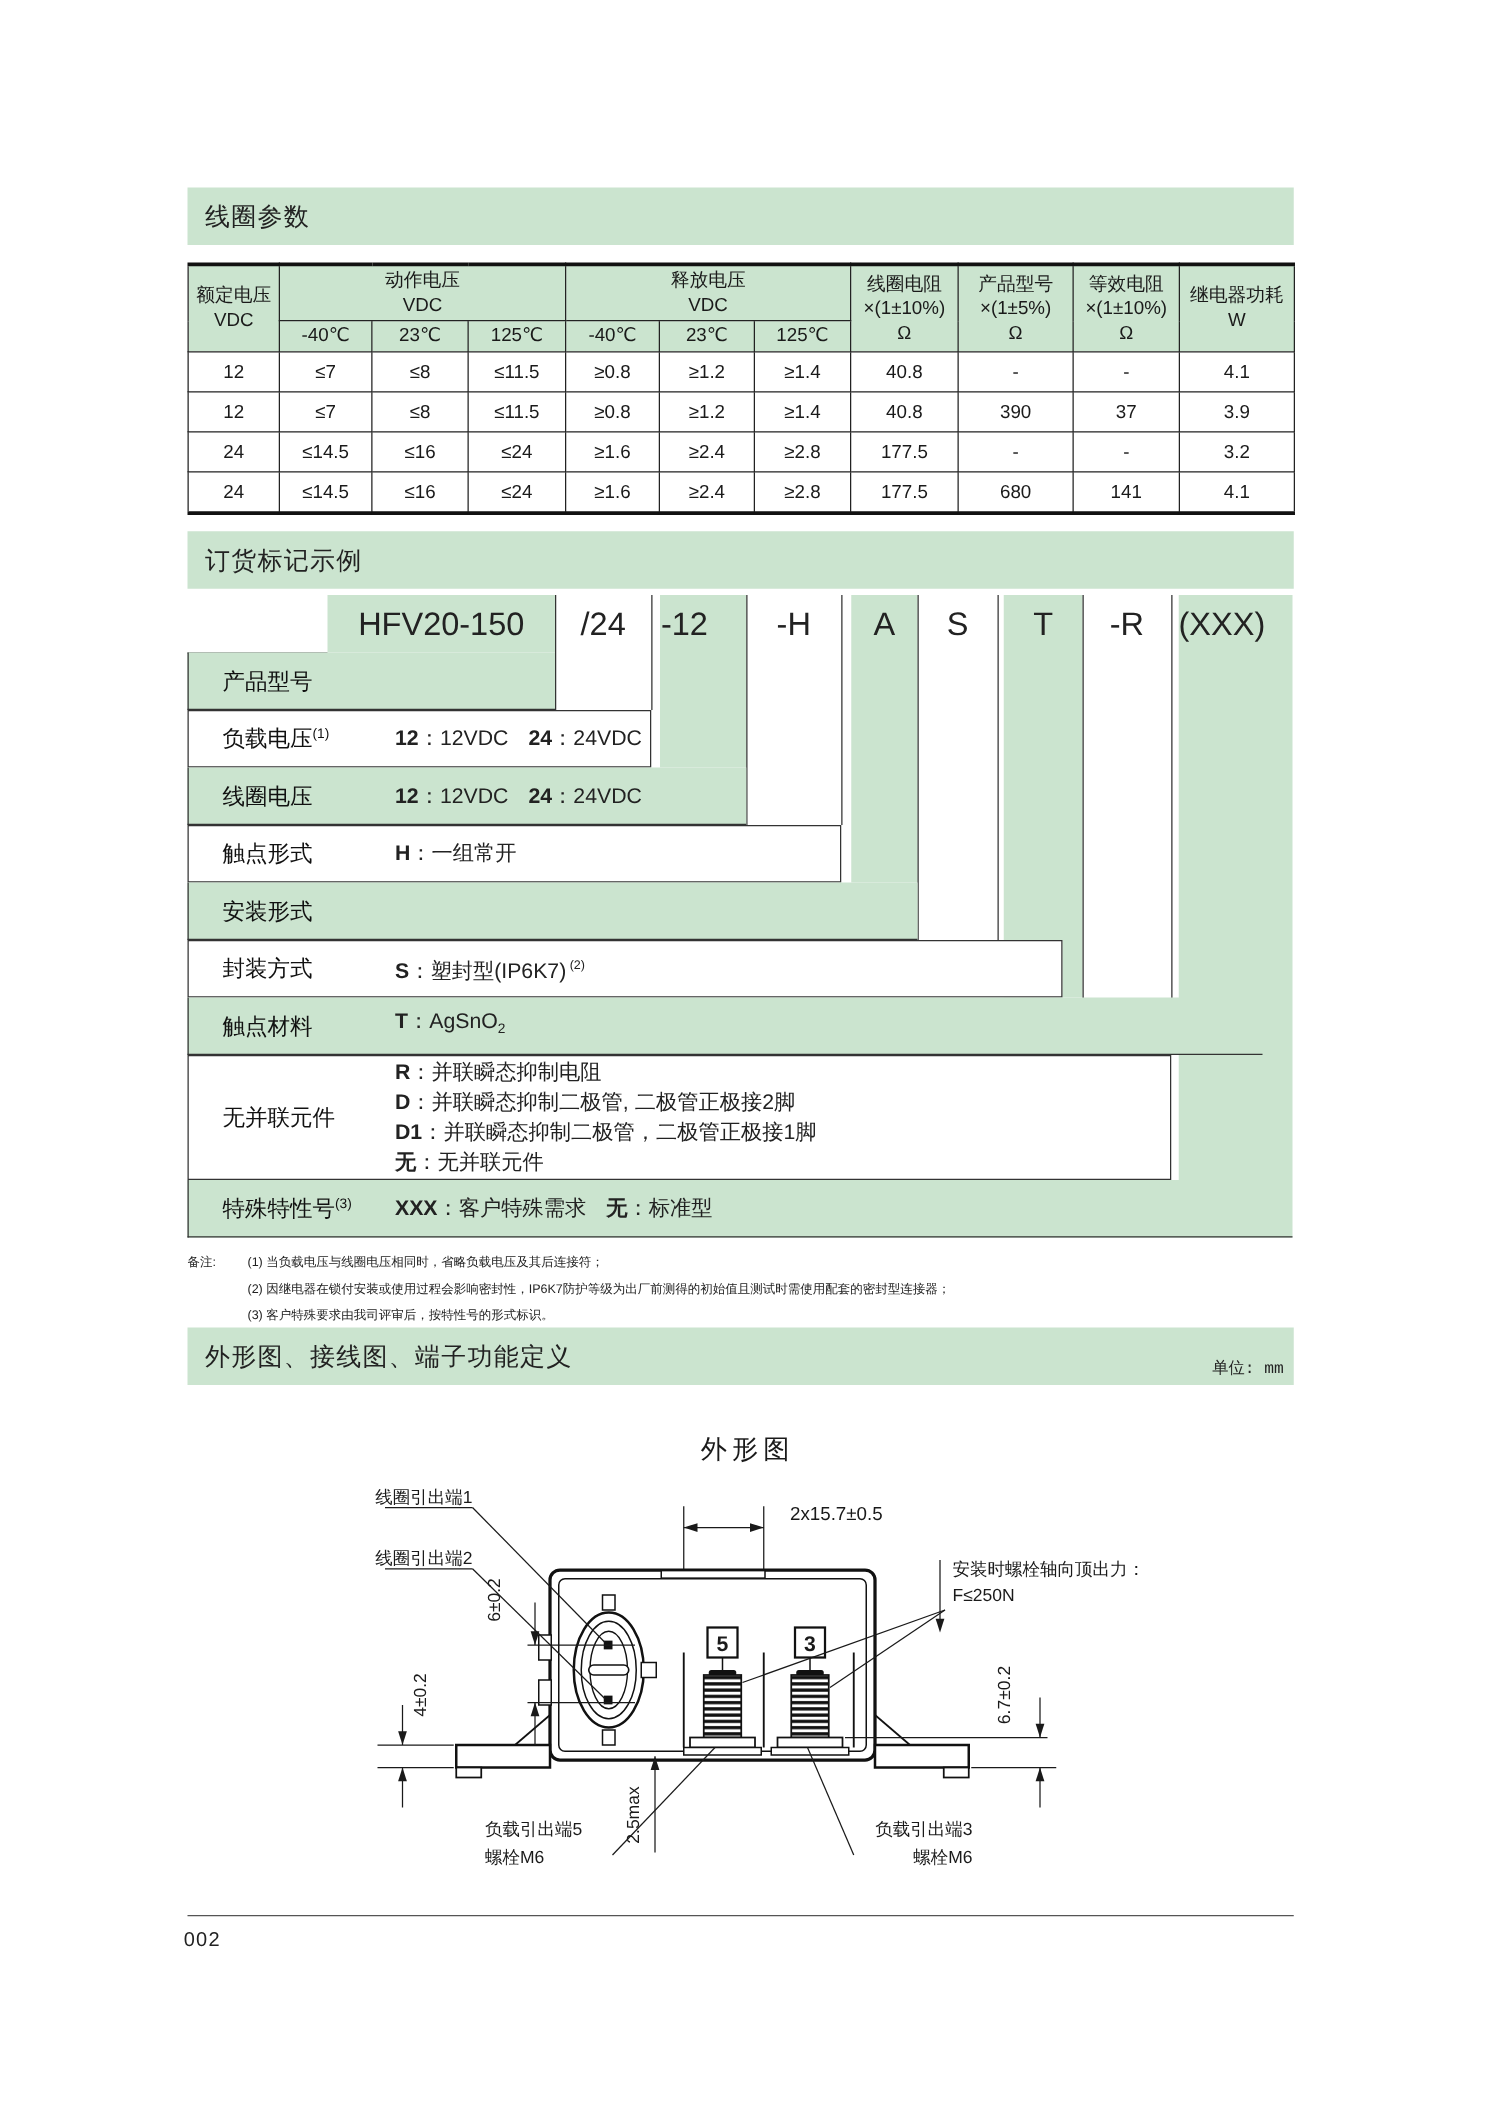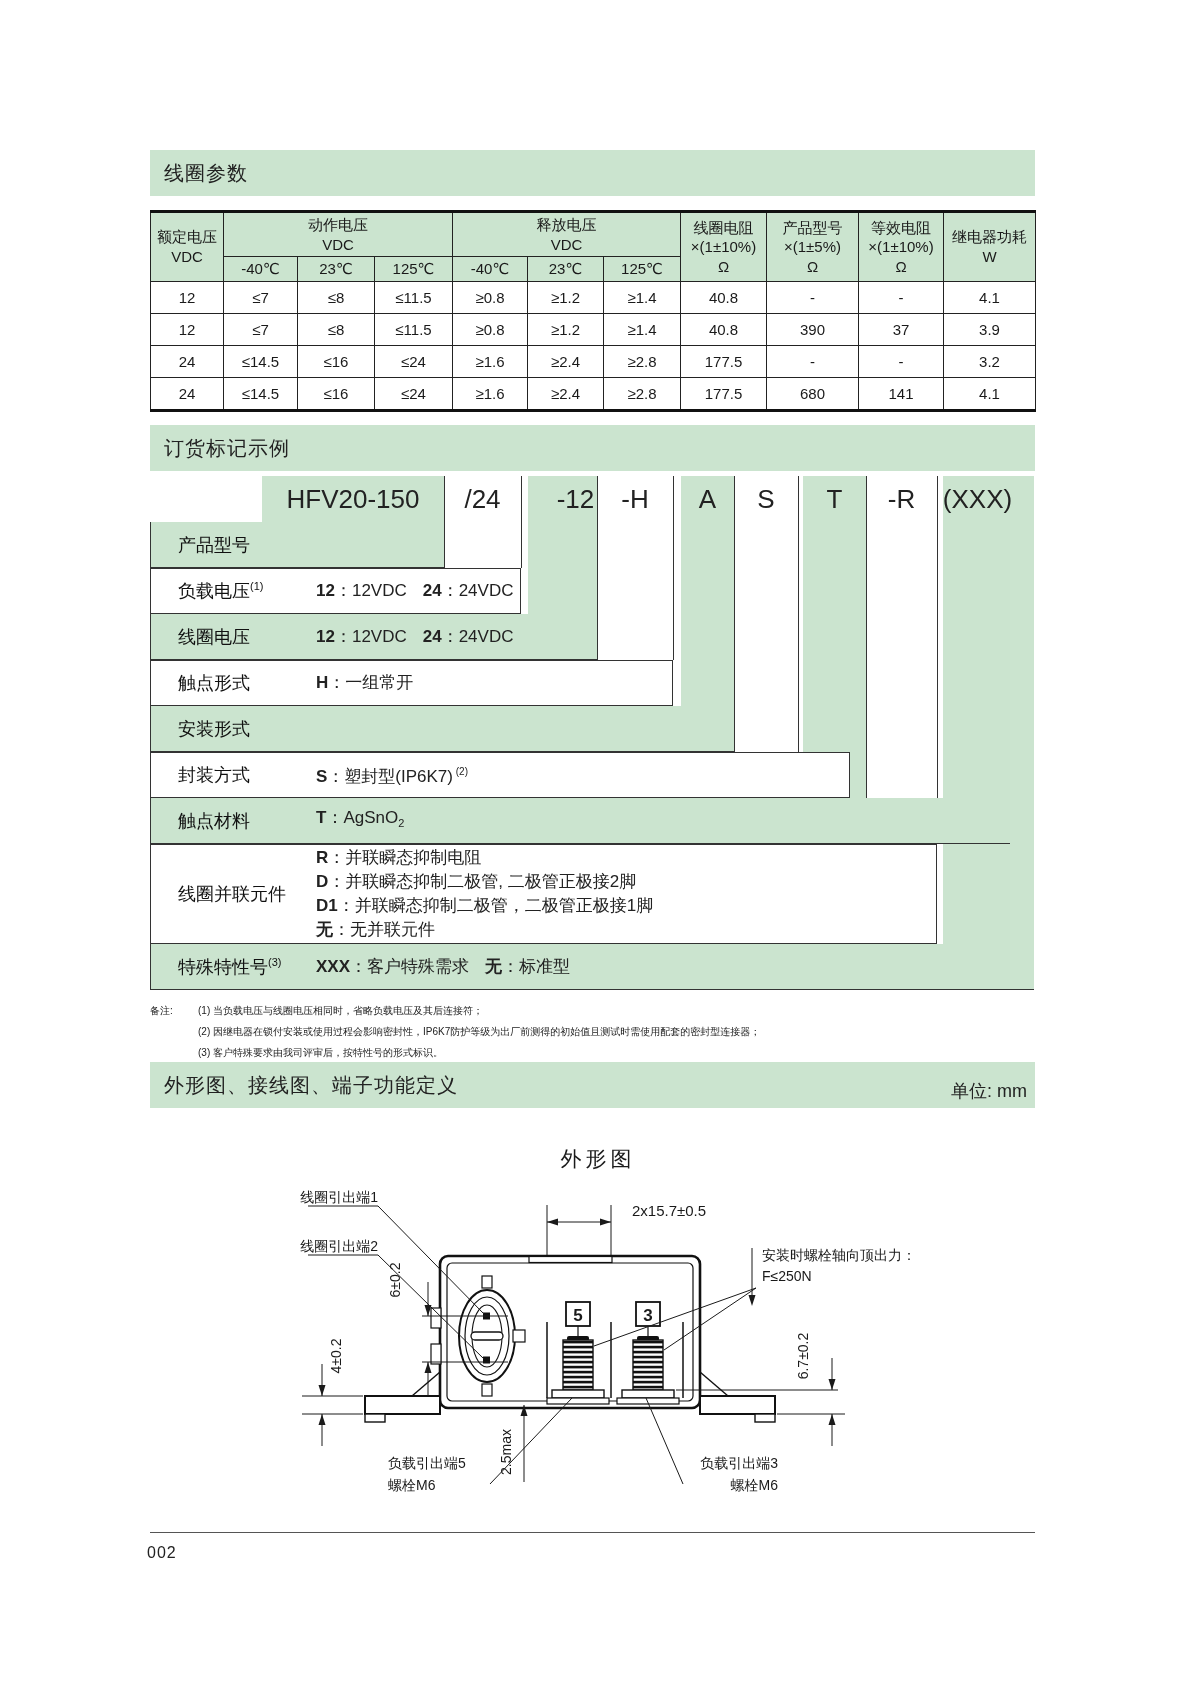--- a/index.html
+++ b/index.html
@@ -3,21 +3,21 @@
 <meta charset="utf-8">
 <style>
   html,body{margin:0;padding:0;background:#ffffff;}
   .page{position:relative;width:1190px;height:1684px;background:#fff;overflow:hidden;
         font-family:"Liberation Sans","DejaVu Sans",sans-serif;color:#1a1a1a;}
   .abs{position:absolute;}
   
   .bar{position:absolute;left:150px;width:885px;height:46px;background:#cbe4cf;
        box-sizing:border-box;display:flex;align-items:center;padding-left:14px;
        font-size:20px;letter-spacing:1px;color:#222;}
-  .bar .unit{position:absolute;right:8px;bottom:5px;font-size:18px;letter-spacing:0;}
+  .bar .unit{position:absolute;right:8px;bottom:5px;font-size:13px;letter-spacing:0;font-family:Liberation Mono, monospace;}
   
   table.coil{position:absolute;left:150px;top:210px;width:885px;border-collapse:collapse;
              table-layout:fixed;border-top:3px solid #111;border-bottom:3px solid #111;}
   table.coil th{background:#cbe4cf;font-weight:400;font-size:15px;line-height:1.3;
                 border:1px solid #222;padding:2px 1px;}
   table.coil td{font-size:15px;text-align:center;height:31px;border:1px solid #222;padding:0 2px;}
   
   .seg{position:absolute;top:476px;height:46px;line-height:46px;text-align:center;
        font-size:26px;color:#222;white-space:nowrap;}
   .strip{position:absolute;top:476px;background:#cbe4cf;}
@@ -161,21 +161,21 @@
   <div class="vline" style="left:521px;height:92px"></div>
   <div class="vline" style="left:597px;height:184px"></div>
   <div class="vline" style="left:673px;height:184px"></div>
   <div class="vline" style="left:734px;height:276px"></div>
   <div class="vline" style="left:798px;height:276px"></div>
   <div class="vline" style="left:866px;height:368px"></div>
   <div class="vline" style="left:937px;height:368px"></div>
 
   <div class="seg" style="left:262px;width:182px">HFV20-150</div>
   <div class="seg" style="left:444px;width:77px">/24</div>
-  <div class="seg" style="left:536px;width:79px">-12</div>
+  <div class="seg" style="left:508px;width:79px">-12</div>
   <div class="seg" style="left:597px;width:76px">-H</div>
   <div class="seg" style="left:681px;width:53px">A</div>
   <div class="seg" style="left:734px;width:64px">S</div>
   <div class="seg" style="left:803px;width:63px">T</div>
   <div class="seg" style="left:866px;width:71px">-R</div>
   <div class="seg" style="left:940px;width:75px">(XXX)</div>
 
   <div class="stepline" style="left:150px;top:522px;width:112px"></div>
 
   <div class="orow green" style="top:522px;height:46px;width:294px">
@@ -209,21 +209,21 @@
         <div class="ol"><span class="pair"><b>S</b><span>：塑封型(IP6K7)</span><sup> (2)</sup></span></div>
       </div>
   </div>
   <div class="orow green" style="top:798px;height:46px;width:860px">
     <span class="olabel"><span>触点材料</span><sup></sup></span>
     <div class="ovals">
         <div class="ol"><span class="pair"><b>T</b><span>：AgSnO</span><sub>2</sub></span></div>
       </div>
   </div>
   <div class="orow white" style="top:844px;height:100px;width:787px">
-    <span class="olabel"><span>线圈并联元件</span><sup></sup></span>
+    <span class="olabel"><span>无并联元件</span><sup></sup></span>
     <div class="ovals">
         <div class="ol"><span class="pair"><b>R</b><span>：并联瞬态抑制电阻</span></span></div>
         <div class="ol"><span class="pair"><b>D</b><span>：并联瞬态抑制二极管, 二极管正极接2脚</span></span></div>
         <div class="ol"><span class="pair"><b>D1</b><span>：并联瞬态抑制二极管，二极管正极接1脚</span></span></div>
         <div class="ol"><span class="pair"><b>无</b><span>：无并联元件</span></span></div>
       </div>
   </div>
   <div class="orow green" style="top:944px;height:46px;width:884px">
     <span class="olabel"><span>特殊特性号</span><sup>(3)</sup></span>
     <div class="ovals">

